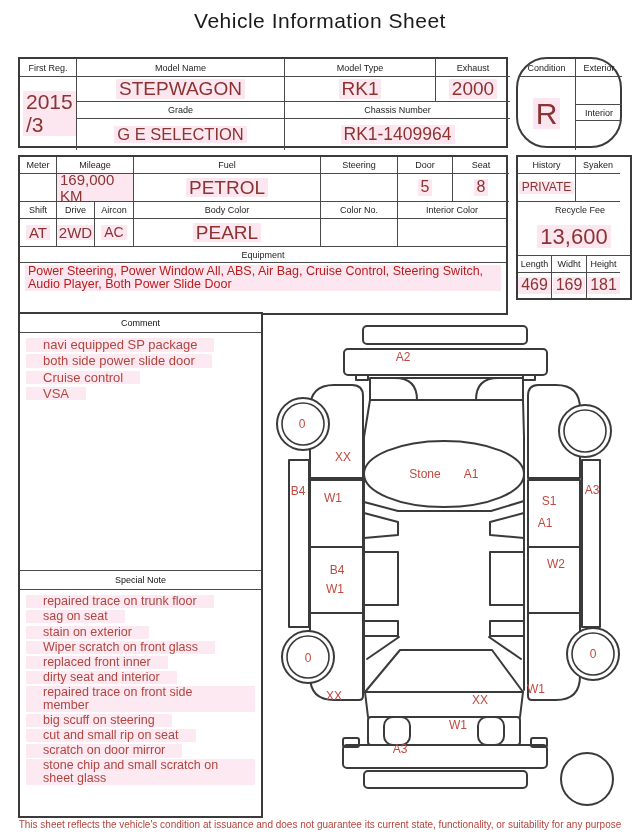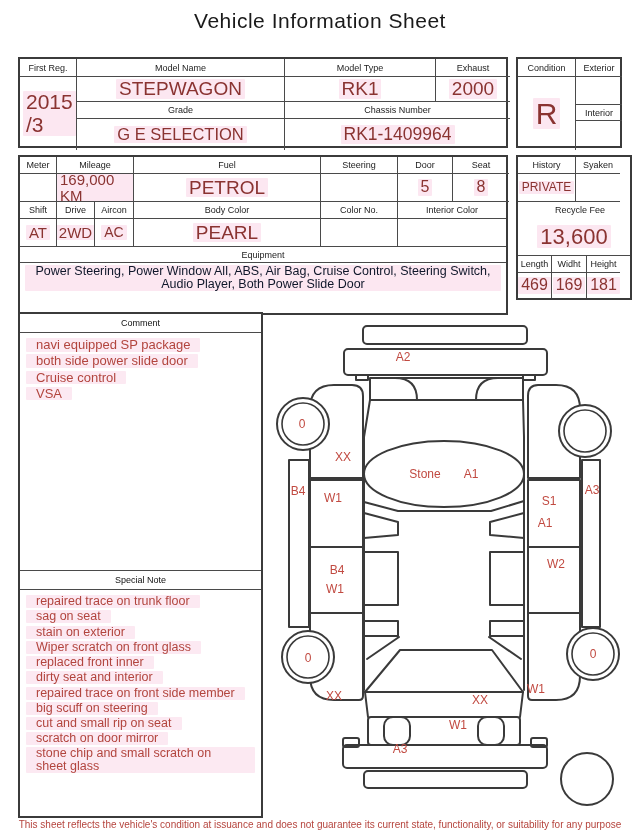--- a/index.html
+++ b/index.html
@@ -15,43 +15,43 @@
   .val{color:#8a3331;}
   .hl{background:#fce7f1;padding:0 3px;border-radius:1px;display:inline-block;line-height:1.05;}
   
   .t1{left:18px;top:57px;width:490px;height:91px;display:grid;
       grid-template-columns:57px 208px 151px 74px;grid-template-rows:18px 25px 17px 31px;}
   .fr-val{grid-row:2/5;grid-column:1;font-size:21px;justify-content:flex-start;padding-left:3px;}
   .chassis-h{grid-column:3/5}
   .chassis-v{grid-column:3/5;font-size:17.5px;}
   
   .cbox{left:516px;top:57px;width:106px;height:91px;display:grid;
-        grid-template-columns:58px 46px;grid-template-rows:18px 28px 16px 29px;}
+        grid-template-columns:58px 46px;grid-template-rows:18px 28px 16px 29px;border-radius:31px;}
   .cond-val{grid-row:2/5;grid-column:1;font-size:30px;}
   
   .t2{left:18px;top:155px;width:490px;height:160px;display:flex;flex-direction:column;}
   .t2a{display:grid;grid-template-columns:37px 77px 187px 77px 55px 56px;grid-template-rows:17px 28px;}
   .t2b{display:grid;grid-template-columns:37px 38px 39px 187px 77px 108px;grid-template-rows:17px 28px;}
   .equip-h{height:15px;border-bottom:1.4px solid #4a4a4a;display:flex;align-items:center;justify-content:center;}
-  .equip-t{flex:1;font-size:12.5px;color:#0f172a;line-height:1.3;padding:2px 5px;text-align:center;}
+  .equip-t{flex:1;font-size:12.5px;color:#b91c1c;line-height:1.3;padding:2px 5px;text-align:left;}
   
   .hbox{left:516px;top:155px;width:116px;height:145px;display:flex;flex-direction:column;}
   .hba{display:grid;grid-template-columns:58px 44px;grid-template-rows:17px 28px;}
   .rec-h{height:17px;display:flex;align-items:center;justify-content:center;margin-left:12px;}
   .rec-v{height:41px;display:flex;align-items:center;justify-content:center;font-size:22px;}
   .hbc{display:grid;grid-template-columns:34px 35px 33px;grid-template-rows:17px 25px;border-top:1.4px solid #4a4a4a;}
   
   .notes{left:18px;top:312px;width:245px;height:506px;display:flex;flex-direction:column;}
   .sect-h{height:18px;display:flex;align-items:center;justify-content:center;font-size:9px;
           border-bottom:1.4px solid #4a4a4a;flex:none;}
   .sn-h{border-top:1.4px solid #4a4a4a;}
   .sect-body{padding:4px 6px;color:#b2453e;text-align:left;flex:none;overflow:hidden;box-sizing:border-box;}
   .cm-body{height:237px;font-size:13px;line-height:1.25;}
   .sn-body{flex:1;font-size:12.5px;line-height:1.22;}
-  .note-line .hl{background:#fce9f2;padding:0 10px;}
+  .note-line .hl{background:#fce9f2;padding:0 17px;}
   
   .diagram{position:absolute;left:272px;top:312px;width:364px;height:500px;}
   .ln{fill:none;stroke:#3a3a3a;stroke-width:2;stroke-linejoin:round;stroke-linecap:round;}
   .wo{fill:#fff;stroke:#3a3a3a;stroke-width:2;}
   .wi{fill:none;stroke:#3a3a3a;stroke-width:1.6;}
   text.dmg{fill:#c14a41;font-family:"Liberation Sans",sans-serif;font-size:12px;text-anchor:middle;}
   .footer{position:absolute;top:819px;left:0;width:100%;text-align:center;
           font-size:10px;color:#b5443d;}
   
   .f19{font-size:19px}.f17{font-size:16.5px}

